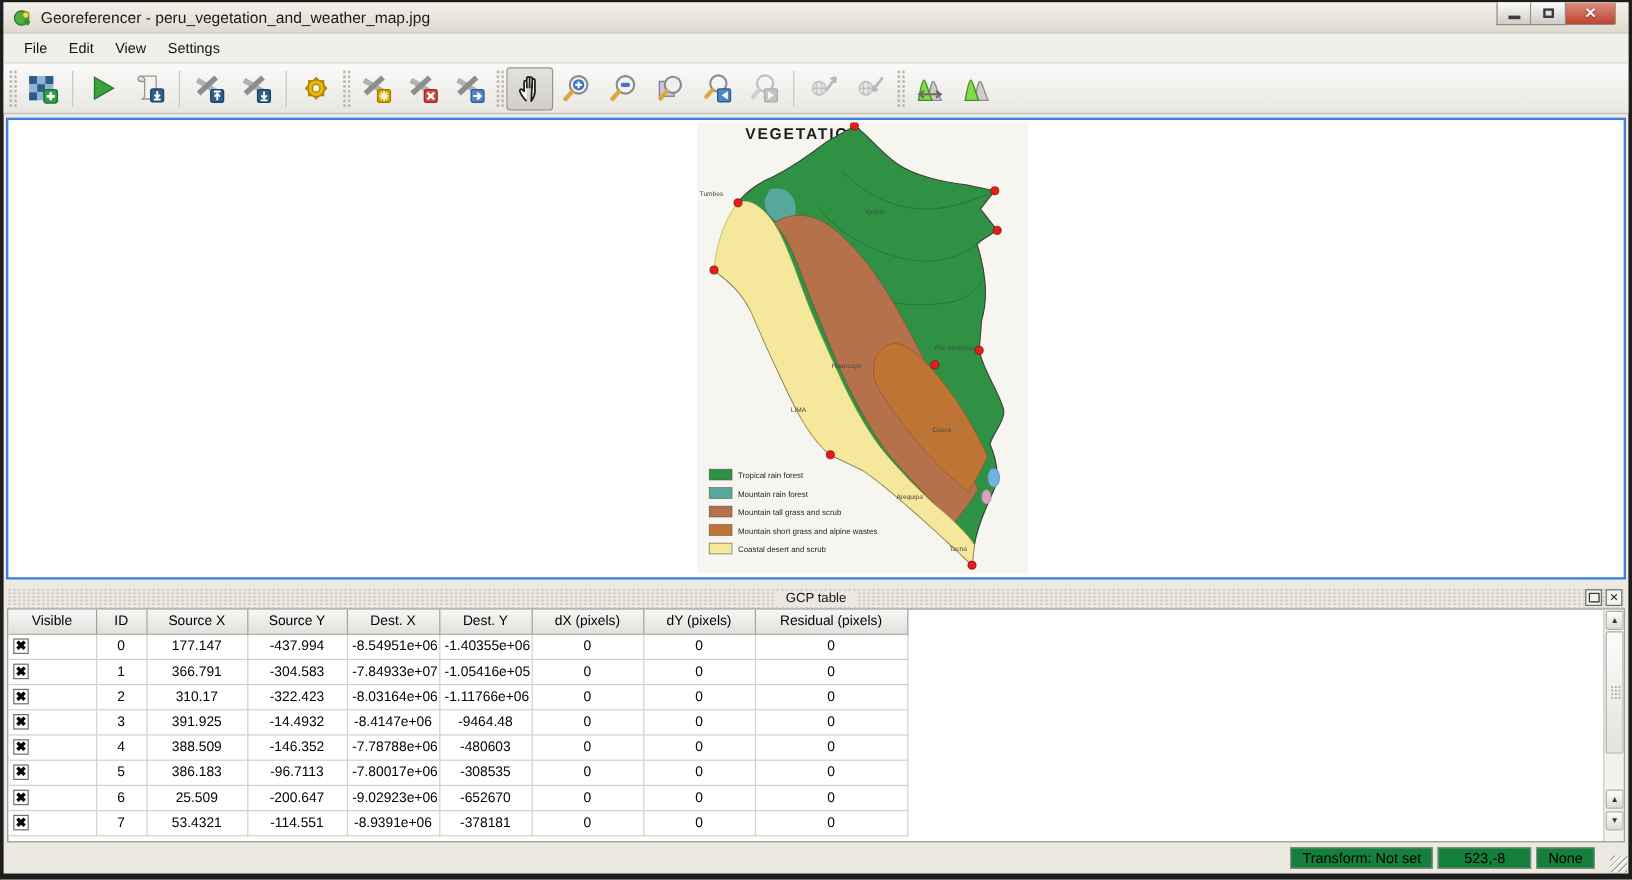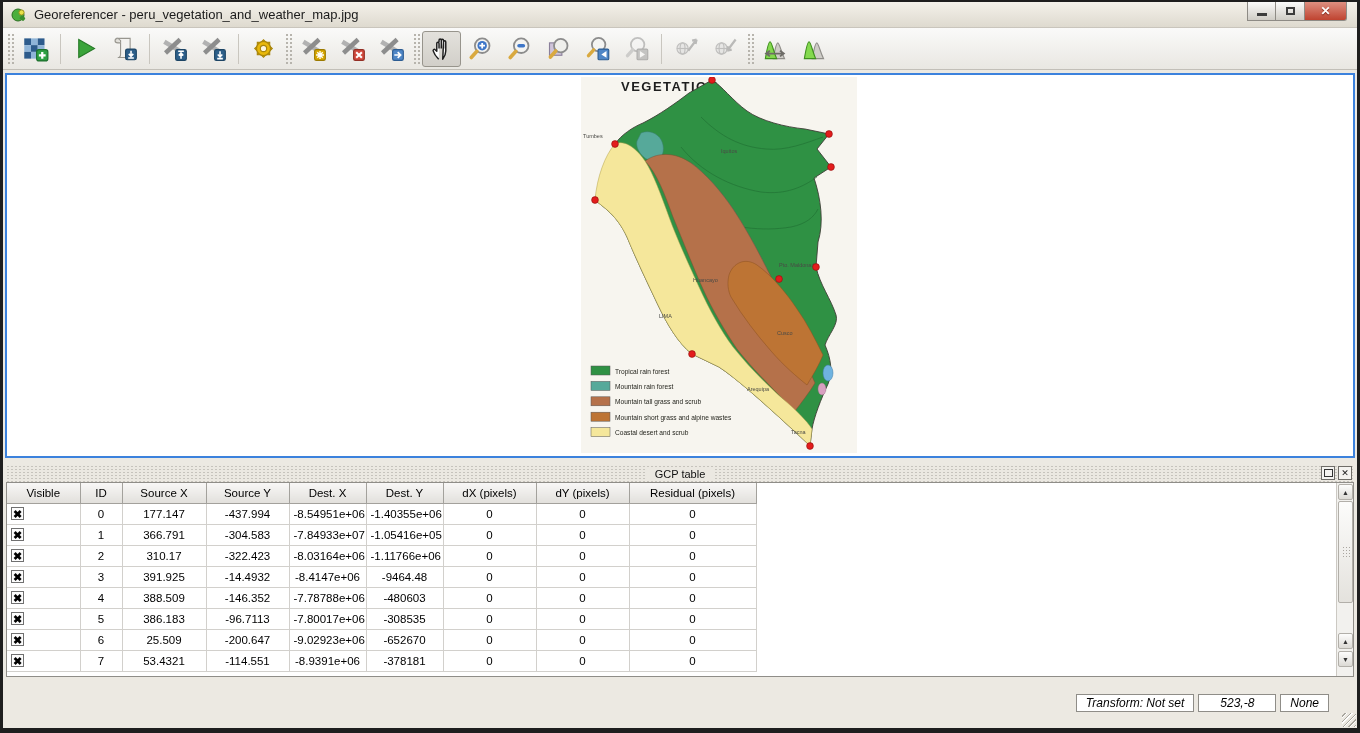--- a/index.html
+++ b/index.html
@@ -77,21 +77,21 @@
   .sb-up2 { bottom:27px; }
   .sb-down { bottom:9px; }
   .sb-thumb { position:absolute; left:1px; top:18px; width:15px; height:102px; border:1px solid #b2afa9; border-radius:2px;
               background:linear-gradient(#fcfcfb,#e4e2dd); }
   .sb-thumb:after { content:""; position:absolute; left:3px; top:44px; width:9px; height:12px;
                     background-image:radial-gradient(circle,#a9a6a0 0.8px,transparent 1px); background-size:3px 3px; }
 
   
   .statusbar { flex:1; display:flex; align-items:center; justify-content:flex-end; padding-right:28px; position:relative; }
   .status-box { border:1px solid #8f8d88; height:18px; display:flex; align-items:center; padding:0 9px;
-                font-size:12px; color:#000; margin-left:4px; background:#ffffff;font-style:italic; }
+                font-size:12px; color:#000; margin-left:4px; background:#15803d; }
   .status-box.coords { width:78px; justify-content:center; }
   .resize-grip { position:absolute; right:1px; bottom:1px; width:14px; height:14px;
                  background:repeating-linear-gradient(135deg, transparent 0 2px, #aaa79f 2px 3px, #fff 3px 4px); }
 
   .gcp-dot { fill:#e31c1c; stroke:#8d0d0d; stroke-width:0.6; }
   .map-label { font-size:5.5px; fill:#4a4a46; }
   .legend-label { font-size:6.6px; fill:#26261f; }
 </style>
 </head>
 <body>
@@ -111,20 +111,26 @@
         </div>
       <div class="win-btn">
           <div class="glyph-max"></div>
         </div>
       <div class="win-btn close">
           <span class="glyph-close">✕</span>
         </div>
     </div>
   </div>
 
+  <div class="menubar">
+    <span class="menu-item">File</span>
+    <span class="menu-item">Edit</span>
+    <span class="menu-item">View</span>
+    <span class="menu-item">Settings</span>
+  </div>
 
   <div class="toolbar">
     <div class="tb-handle"></div>
 
     <button class="tb">
       <svg viewBox="0 0 24 24">
         <rect x="2" y="3" width="6" height="6" fill="#2d5b8c"></rect>
           <rect x="8" y="3" width="6" height="6" fill="#8fb4d8"></rect>
           <rect x="14" y="3" width="6" height="6" fill="#2d5b8c"></rect>
         <rect x="2" y="9" width="6" height="6" fill="#8fb4d8"></rect>

